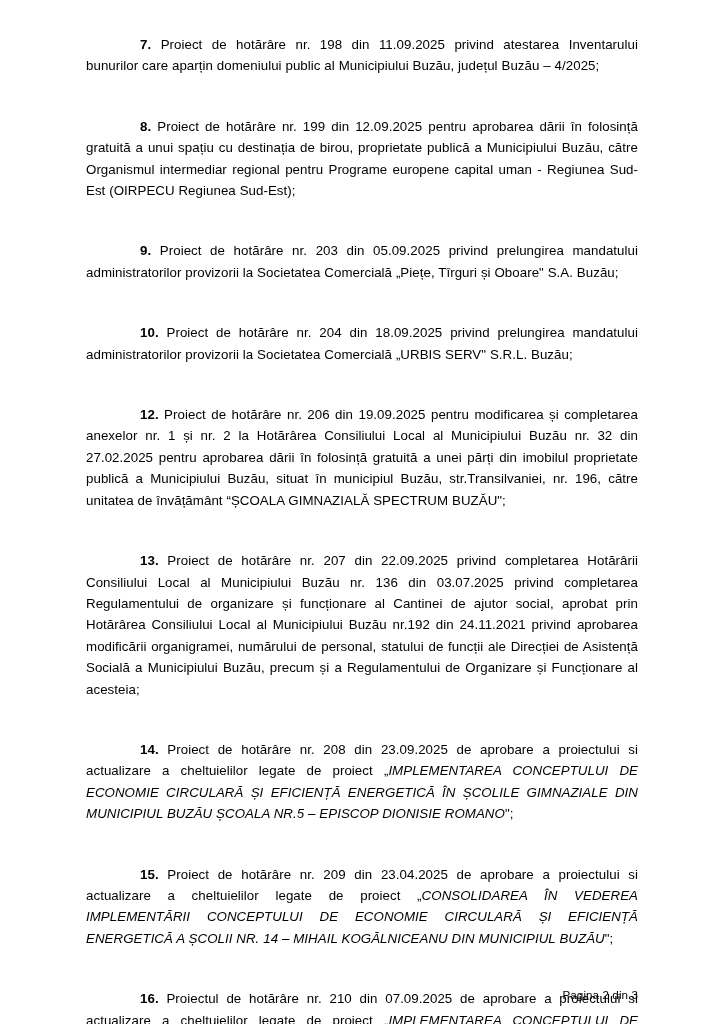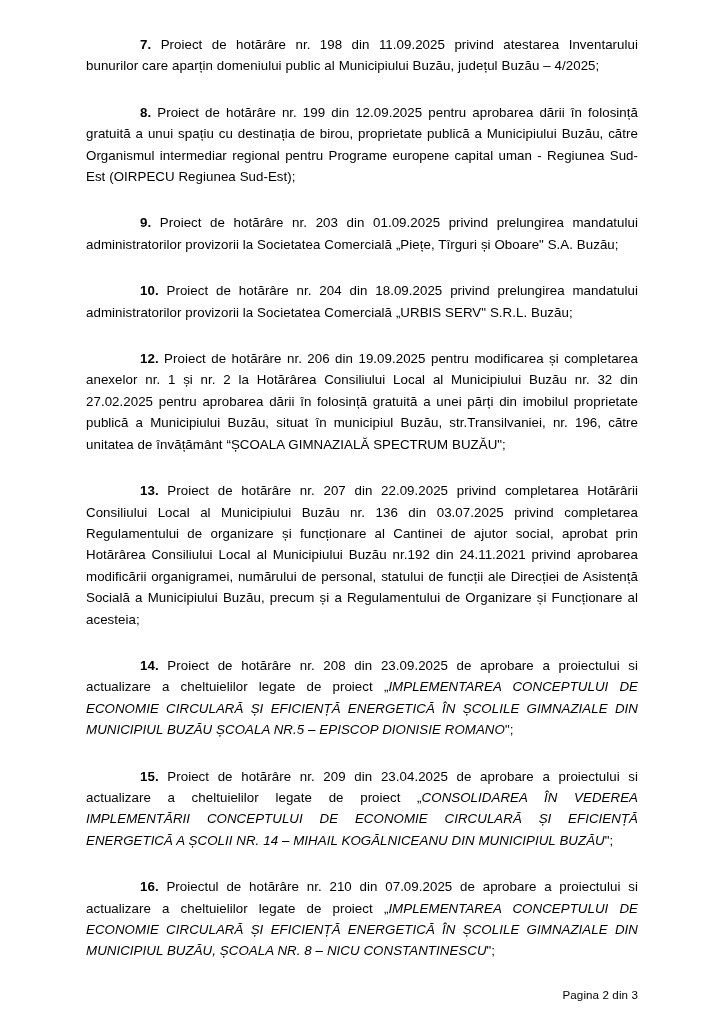--- a/index.html
+++ b/index.html
@@ -36,21 +36,21 @@
     padding: 0;
     font-size: 13.3px;
     line-height: 21.4px;
     text-align: justify;
     text-justify: inter-word;
     text-indent: 54px;
     letter-spacing: 0.05px;
     word-spacing: 0.1px;
   }
   p.item + p.item {
-    margin-top: 25px;
+    margin-top: 39px;
   }
   .num {
     font-weight: bold;
   }
   .it {
     font-style: italic;
   }
   .footer {
     position: absolute;
     left: 86px;
@@ -72,21 +72,21 @@
 
     <p class="item">
       <span class="num">7.</span><span> Proiect de hotărâre nr. 198 din 11.09.2025 privind atestarea Inventarului bunurilor care aparțin domeniului public al Municipiului Buzău, județul Buzău – 4/2025;</span><span class="it"></span><span></span>
     </p>
 
     <p class="item">
       <span class="num">8.</span><span> Proiect de hotărâre nr. 199 din 12.09.2025 pentru aprobarea dării în folosință gratuită a unui spațiu cu destinația de birou, proprietate publică a Municipiului Buzău, către Organismul intermediar regional pentru Programe europene capital uman - Regiunea Sud-Est (OIRPECU Regiunea Sud-Est);</span><span class="it"></span><span></span>
     </p>
 
     <p class="item">
-      <span class="num">9.</span><span> Proiect de hotărâre nr. 203 din 01.09.2025 privind prelungirea mandatului administratorilor provizorii la Societatea Comercială „Piețe, Tîrguri și Oboare" S.A. Buzău;</span><span class="it"></span><span></span>
+      <span class="num">9.</span><span> Proiect de hotărâre nr. 203 din 05.09.2025 privind prelungirea mandatului administratorilor provizorii la Societatea Comercială „Piețe, Tîrguri și Oboare" S.A. Buzău;</span><span class="it"></span><span></span>
     </p>
 
     <p class="item">
       <span class="num">10.</span><span> Proiect de hotărâre nr. 204 din 18.09.2025 privind prelungirea mandatului administratorilor provizorii la Societatea Comercială „URBIS SERV" S.R.L. Buzău;</span><span class="it"></span><span></span>
     </p>
 
 
     <p class="item">
       <span class="num">12.</span><span> Proiect de hotărâre nr. 206 din 19.09.2025 pentru modificarea și completarea anexelor nr. 1 și nr. 2 la Hotărârea Consiliului Local al Municipiului Buzău nr. 32 din 27.02.2025 pentru aprobarea dării în folosință gratuită a unei părți din imobilul proprietate publică a Municipiului Buzău, situat în municipiul Buzău, str.Transilvaniei, nr. 196, către unitatea de învățământ “ȘCOALA GIMNAZIALĂ SPECTRUM BUZĂU";</span><span class="it"></span><span></span>
     </p>

